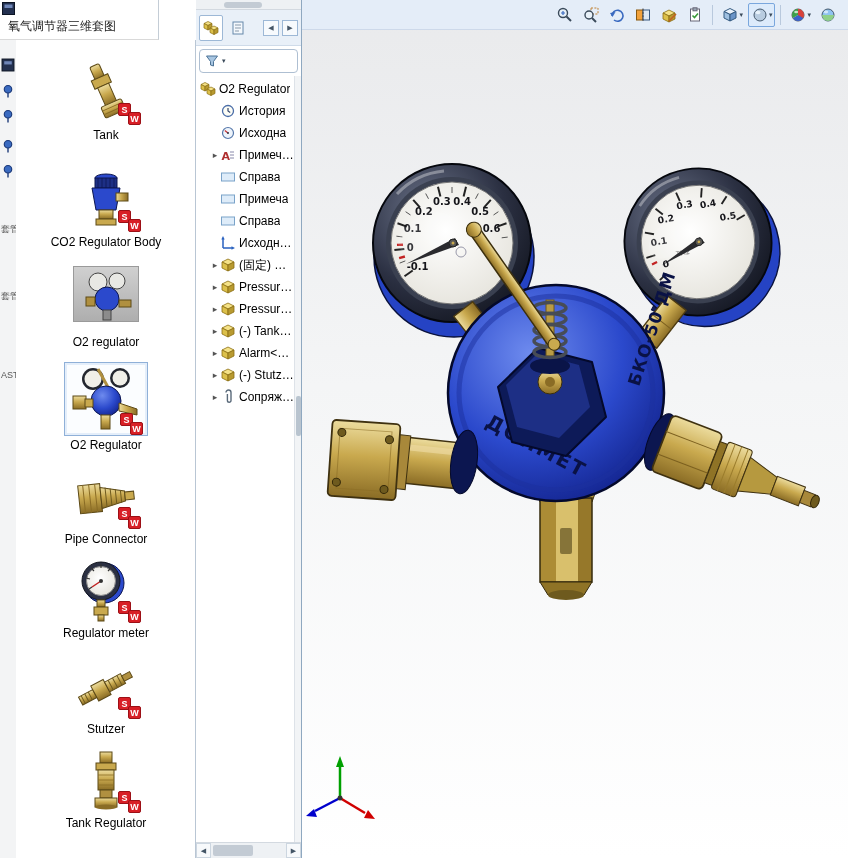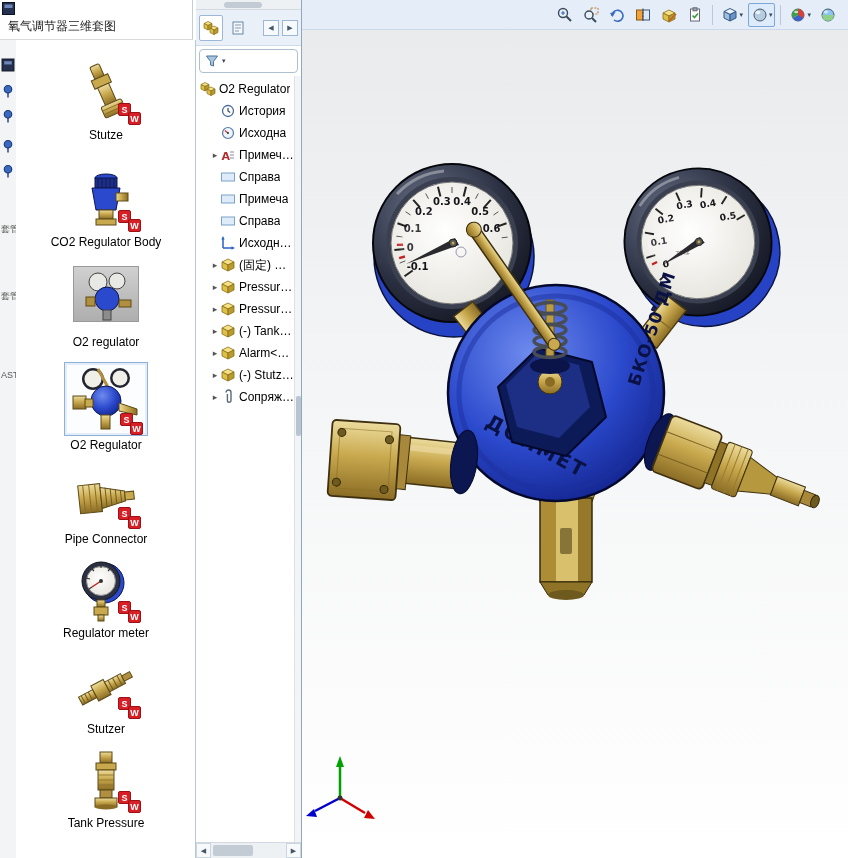--- a/index.html
+++ b/index.html
@@ -1,21 +1,21 @@
 <!DOCTYPE html>
 <html><head>
 <meta charset="utf-8">
 <style>
   *{margin:0;padding:0;box-sizing:border-box}
   html,body{width:848px;height:858px;overflow:hidden;background:#fff;
     font-family:"Liberation Sans","DejaVu Sans",sans-serif;font-size:12px;color:#111}
   .screen{position:absolute;inset:0;background:#fff}
 
   
-  .titlebar{position:absolute;left:0;top:0;width:193px;height:40px;background:#fff;
+  .titlebar{position:absolute;left:0;top:0;width:159px;height:40px;background:#fff;
     border-bottom:1px solid #d9d9d9;border-right:1px solid #c4cdd6}
   .app-icon{position:absolute;left:2px;top:2px;width:13px;height:13px}
   .title-text{position:absolute;left:8px;top:18px;font-size:12px;color:#222;white-space:nowrap}
 
   
   .edge-strip{position:absolute;left:0;top:40px;width:36px;bottom:0;background:#f3f4f5;border-right:1px solid #d5d8dc}
   .edge-item{position:absolute;left:1px;width:14px;height:14px}
   .edge-label{position:absolute;left:1px;font-size:9px;color:#555;white-space:nowrap;overflow:hidden;width:15px}
 
   
@@ -171,21 +171,21 @@
             <rect x="28" y="45" width="22" height="12" rx="2" fill="url(#brassV)" stroke="#5d4a17"></rect>
             <line x1="28" y1="49" x2="50" y2="49" stroke="#8a6c25"></line>
               <line x1="28" y1="53" x2="50" y2="53" stroke="#8a6c25"></line>
           </g>
         </svg>
         <span class="sw-badge">
           <span class="sq s">S</span>
             <span class="sq w">W</span>
         </span>
       </div>
-      <div class="part-label">Stutze</div>
+      <div class="part-label">Tank</div>
     </div>
 
     <div class="part-item" style="top:125px">
       <div class="part-thumb">
         <svg width="78" height="66" viewBox="0 0 78 66">
           <ellipse cx="39" cy="12" rx="11" ry="4" fill="#2b49cc" stroke="#0c1650"></ellipse>
           <rect x="28" y="12" width="22" height="10" fill="#1d2f85" stroke="#0c1650"></rect>
           <path d="M31 12v10M35 12v10M39 12v10M43 12v10M47 12v10" stroke="#0c1650" stroke-width=".7"></path>
           <polygon points="25,22 53,22 49,44 29,44" fill="#2b49cc" stroke="#0c1650"></polygon>
           <rect x="49" y="27" width="12" height="8" fill="url(#brassH)" stroke="#5d4a17"></rect>
@@ -307,21 +307,21 @@
           <path d="M31 28h16M31 33h16M31 38h16" stroke="#8a6c25" stroke-width=".8"></path>
           <rect x="33" y="43" width="12" height="8" fill="#b09040" stroke="#5d4a17"></rect>
           <rect x="28" y="51" width="22" height="9" fill="url(#brassV)" stroke="#5d4a17"></rect>
           <ellipse cx="39" cy="60" rx="11" ry="2.5" fill="#8a6c25"></ellipse>
         </svg>
         <span class="sw-badge">
           <span class="sq s">S</span>
             <span class="sq w">W</span>
         </span>
       </div>
-      <div class="part-label">Tank Pressure</div>
+      <div class="part-label">Tank Regulator</div>
     </div>
   </div>
 
   <div class="tree-panel">
     <div class="tree-topscroll">
         <div class="thumb"></div>
       </div>
 
     <div class="tree-tabs">
       <div class="tab-btn active">

